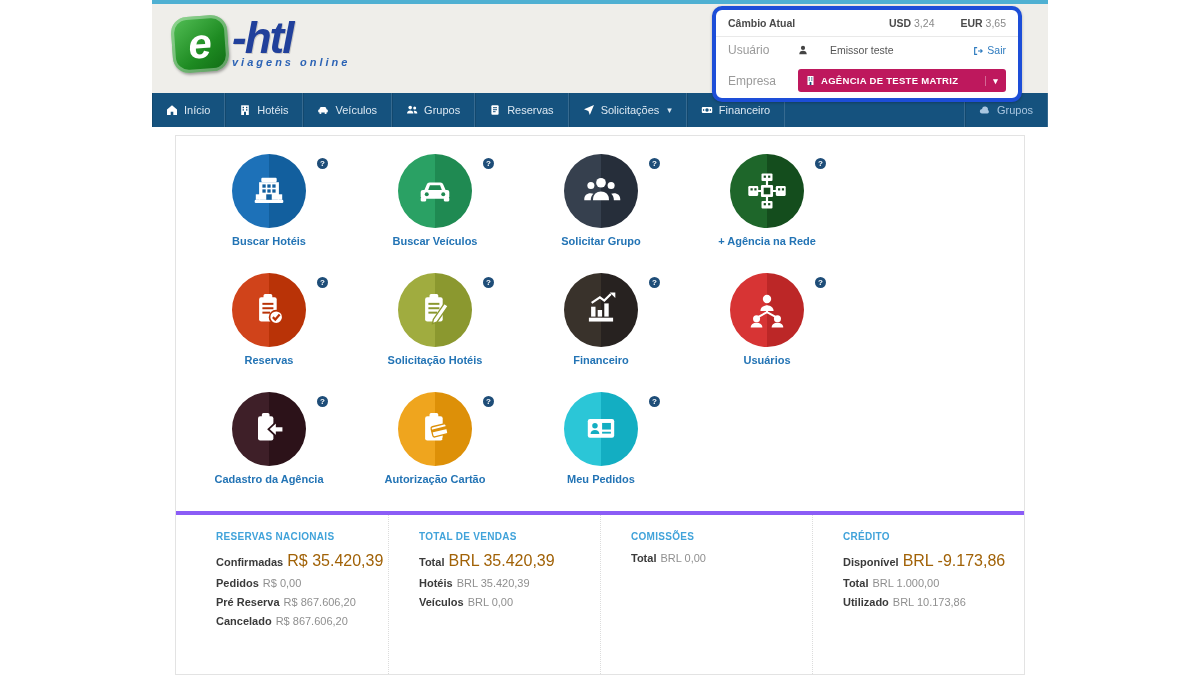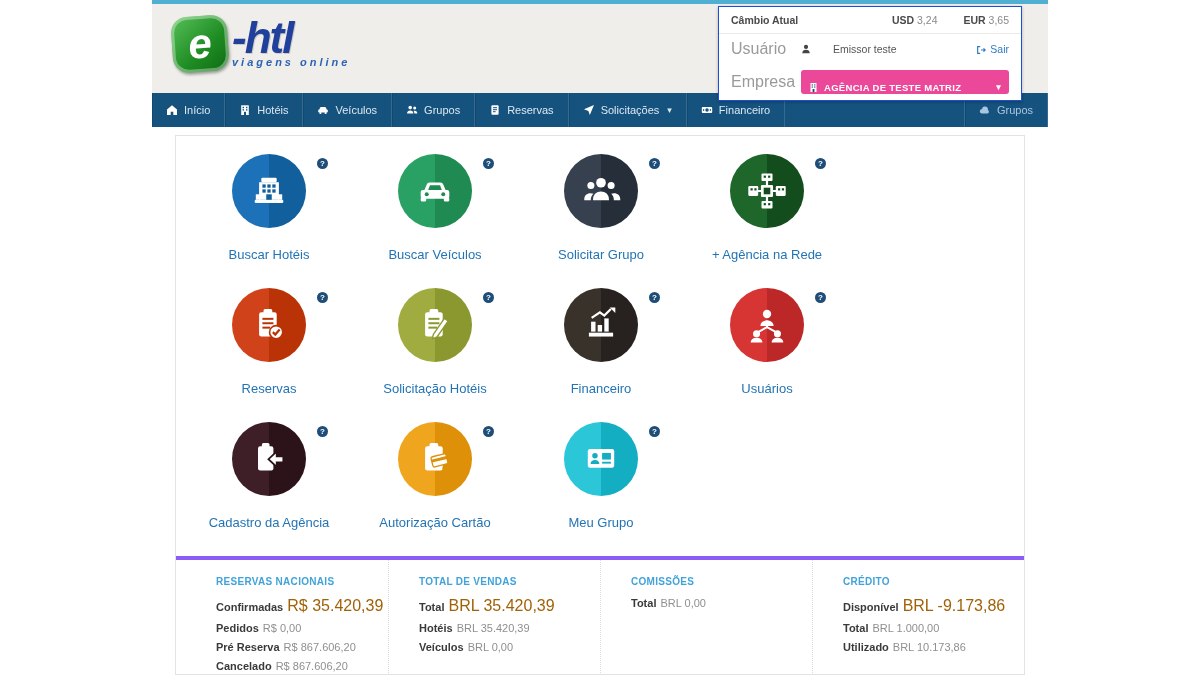--- a/index.html
+++ b/index.html
@@ -7,47 +7,47 @@
   .container{width:896px;margin:0 auto;position:relative;}
   .topstrip{height:4px;background:#4fb0d2;}
   
   .header{height:89px;background:#efeeea;position:relative;}
   .logo{position:absolute;left:20px;top:12px;display:flex;align-items:flex-start;}
   .e-badge{width:56px;height:56px;background:linear-gradient(140deg,#4cb84f 10%,#1e8b22 60%,#0f6a13);border-radius:16px;transform:rotate(-4deg);display:flex;align-items:center;justify-content:center;color:#fff;font-weight:bold;font-style:italic;font-size:42px;line-height:1;box-shadow:inset 0 0 0 3px rgba(255,255,255,.35),1px 2px 3px rgba(0,0,0,.35);}
   .brand-txt{margin-left:4px;}
   .brand-main{font-size:44px;line-height:44px;font-weight:bold;font-style:italic;color:#21409b;letter-spacing:-2px;text-shadow:1px 1px 0 rgba(0,0,0,.15);}
   .brand-tag{font-size:11px;font-weight:bold;font-style:italic;color:#2c63b5;letter-spacing:3px;text-align:right;margin-top:-4px;}
   
-  .infobox{position:absolute;right:26px;top:2px;width:302px;background:#fff;border:1px solid #1d4ed8;border-radius:0;box-shadow:0 1px 3px rgba(0,0,0,.25);font-size:10.5px;z-index:5;}
+  .infobox{position:absolute;right:26px;top:2px;width:302px;background:#fff;border:4px solid #1d4ed8;border-radius:10px;box-shadow:0 1px 3px rgba(0,0,0,.25);font-size:10.5px;z-index:5;}
   .info-row{display:flex;align-items:center;padding:6px 12px;}
   .exchange-row{border-bottom:1px solid #e9e9e9;padding:7px 12px;}
   .exchange-title{flex:1;font-weight:bold;color:#4a4a4a;}
   .rate{margin-left:26px;color:#8a8a8a;}
   .rate b{color:#4a4a4a;}
-  .muted{width:70px;color:#9a9a9a;font-size:16px;}
+  .muted{width:70px;color:#9a9a9a;font-size:12px;}
   .user-name{flex:1;display:flex;align-items:center;gap:22px;color:#555;}
   .logout{display:flex;align-items:flex-end;gap:4px;color:#2e7bbf;cursor:pointer;text-decoration:none;}
-  .company-btn{flex:1;display:flex;gap:6px;background:#ec4899;border:none;border-radius:3px;color:#fff;font-weight:bold;font-size:9.5px;height:23px;padding:12px 8px;cursor:pointer;font-family:"Liberation Sans",sans-serif;letter-spacing:.3px;}
+  .company-btn{flex:1;display:flex;align-items:center;gap:6px;background:#be185d;border:none;border-radius:3px;color:#fff;font-weight:bold;font-size:9.5px;height:23px;padding:0 8px;cursor:pointer;font-family:"Liberation Sans",sans-serif;letter-spacing:.3px;}
   .company-btn .lbl{flex:1;text-align:left;white-space:nowrap;}
   .company-btn .caret{border-left:1px solid rgba(255,255,255,.35);padding-left:7px;font-size:9px;}
   
   .nav{height:34px;background:#15527e;display:flex;align-items:stretch;}
   .nav-item{display:flex;align-items:center;gap:6px;padding:0 14px;color:#dce8f2;font-size:11px;cursor:pointer;border-right:1px solid rgba(255,255,255,.14);box-shadow:inset 1px 0 0 rgba(0,0,0,.12);}
   .nav-item svg{width:12px;height:12px;}
   .nav-item .caret{font-size:9px;margin-left:2px;}
   .nav-right{margin-left:auto;display:flex;}
   .nav-right .nav-item{color:#a9c6e0;border-left:1px solid rgba(255,255,255,.14);}
   
   .card{width:850px;margin:8px auto 0;background:#fff;border:1px solid #e3e3e3;height:540px;box-sizing:border-box;display:flex;flex-direction:column;}
   .tile-area{display:flex;flex-wrap:wrap;padding:18px 10px 0;}
   .tile{width:166px;text-align:center;position:relative;margin-bottom:26px;cursor:pointer;}
   .circle{width:74px;height:74px;border-radius:50%;margin:0 auto;display:flex;align-items:center;justify-content:center;}
   .circle svg{width:44px;height:44px;}
   .help{position:absolute;top:4px;right:24px;width:11px;height:11px;border-radius:50%;background:#1e4d78;color:#fff;font-size:8px;line-height:11px;text-align:center;font-weight:bold;cursor:pointer;}
-  .tile-label{margin-top:19px;font-size:13px;font-weight:normal;color:#2374b5;}
+  .tile-label{margin-top:7px;font-size:11px;font-weight:bold;color:#2374b5;}
   
   .stats{flex:1;display:flex;border-top:4px solid #8b5cf6;}
   .stat-col{width:25%;box-sizing:border-box;padding:16px 0 0 30px;}
   .stat-col:first-child{padding-left:40px;}
   .stat-col + .stat-col{border-left:1px dotted #dcdcdc;}
   .stat-title{font-size:10px;font-weight:bold;color:#41a3da;margin:0 0 10px;letter-spacing:.3px;}
   .stat-row{margin:7px 0;font-size:11px;}
   .stat-label{font-weight:bold;color:#3a3a3a;margin-right:4px;}
   .stat-value{color:#8f8f8f;}
   .stat-value.hl{color:#a16207;font-size:16px;}
@@ -377,21 +377,21 @@
             <svg viewBox="0 0 40 40">
               <rect x="8" y="11" width="24" height="17" rx="2" fill="#fff"></rect>
               <g fill="#13aec2">
                 <circle cx="14.5" cy="17" r="2.5"></circle>
                 <path d="M10.5 24.5c0-2.4 1.8-3.6 4-3.6s4 1.2 4 3.6z"></path>
                 <rect x="21" y="14.5" width="8" height="6"></rect>
                 <rect x="21" y="22.5" width="8" height="1.7"></rect>
               </g>
             </svg>
           </div>
-          <div class="tile-label">Meu Grupo</div>
+          <div class="tile-label">Meu Pedidos</div>
         </div>
       </div>
     <div class="stats">
         <div class="stat-col">
           <h4 class="stat-title">RESERVAS NACIONAIS</h4>
           <div class="stat-row"><span class="stat-label">Confirmadas</span><span class="stat-value hl">R$ 35.420,39</span></div>
           <div class="stat-row"><span class="stat-label">Pedidos</span><span class="stat-value">R$ 0,00</span></div>
           <div class="stat-row"><span class="stat-label">Pré Reserva</span><span class="stat-value">R$ 867.606,20</span></div>
           <div class="stat-row"><span class="stat-label">Cancelado</span><span class="stat-value">R$ 867.606,20</span></div>
         </div>

